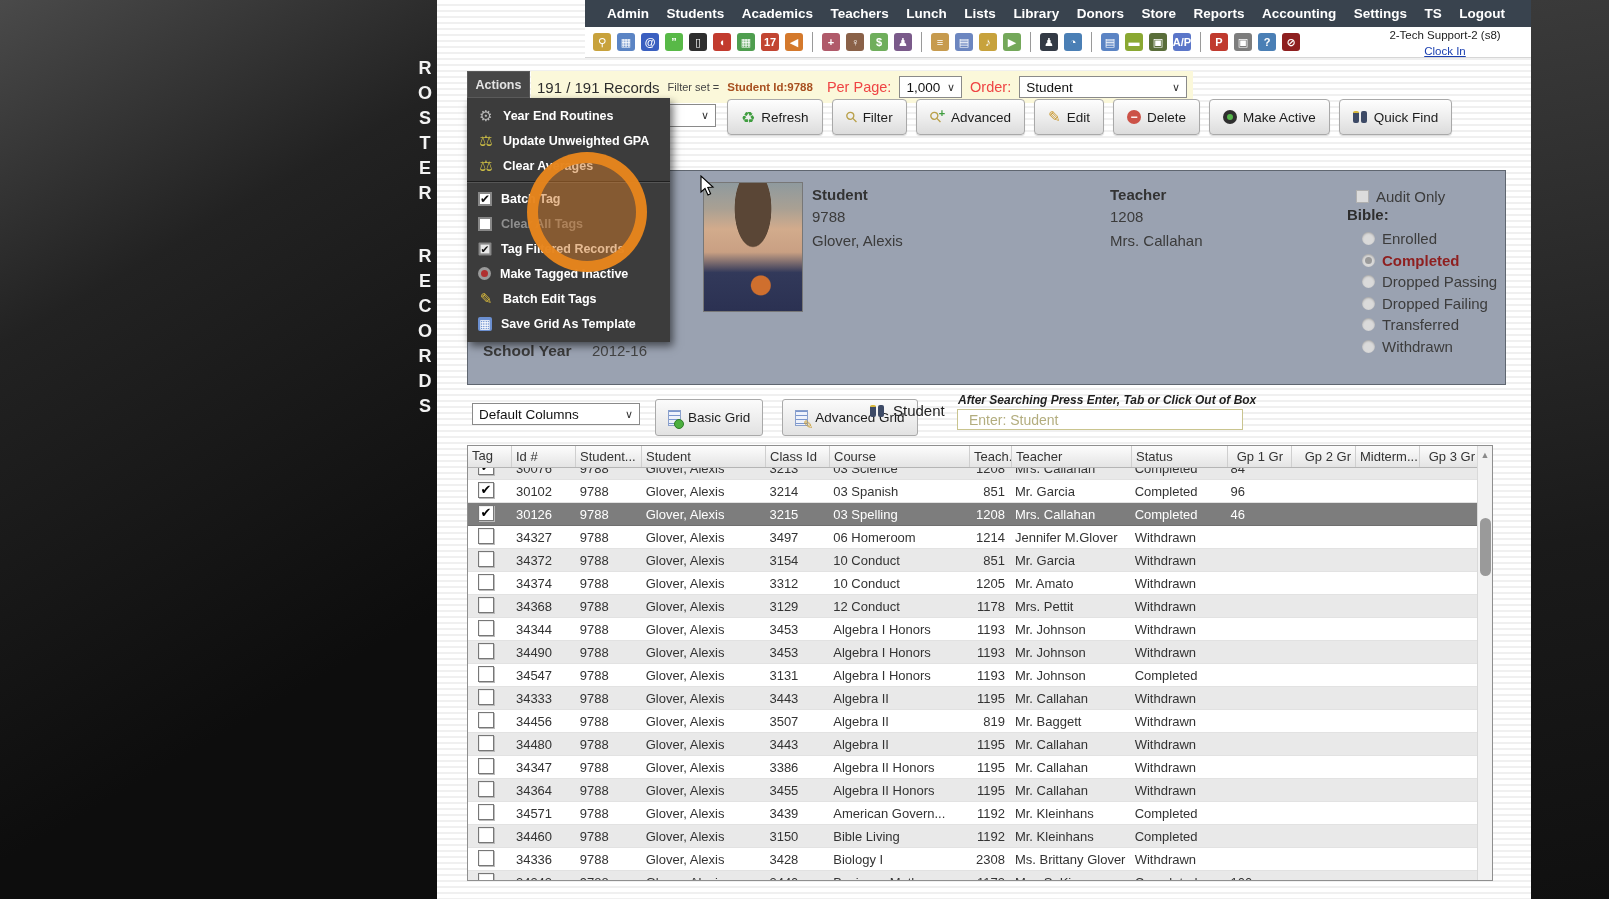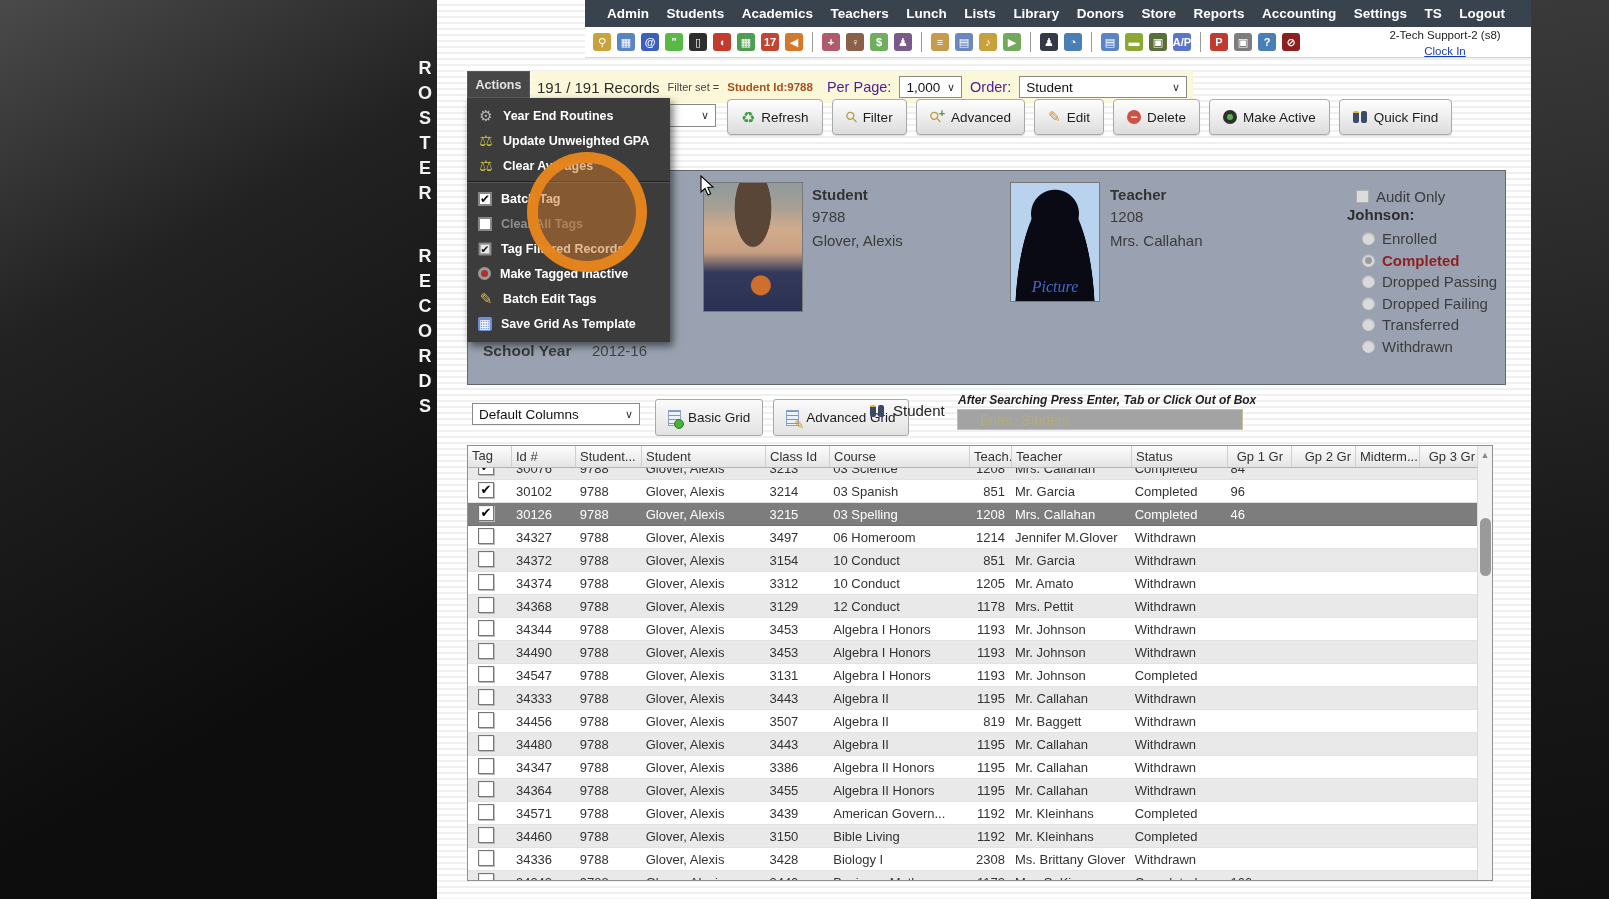--- a/index.html
+++ b/index.html
@@ -46,21 +46,21 @@
   .user-box { position:absolute; left:1360px; top:29px; width:170px; text-align:center; }
   .user-line { font-size:11.5px; color:#222; }
   .clock-link { font-size:11.5px; color:#1a3fb0; text-decoration:underline; cursor:pointer; }
 
   
   .records-bar { position:absolute; left:531px; top:71px; width:662px; height:27px; background:#fbf8da;
     display:flex; align-items:center; gap:8px; padding:16px 6px; }
   .rec-count { font-size:15px; color:#2e2e2e; white-space:nowrap; }
   .rec-filter-lbl { font-size:11px; color:#444; white-space:nowrap; }
   .rec-filter-val { font-size:11.5px; color:#a85020; font-weight:bold; white-space:nowrap; }
-  .rec-lbl { font-size:14.5px; color:#4c1d95; white-space:nowrap; }
+  .rec-lbl { font-size:14.5px; color:#ef4444; white-space:nowrap; }
   .fakesel { background:#fff; border:1px solid #8a8a8a; height:22px; display:flex; align-items:center;
     justify-content:space-between; padding:0 6px; font-size:13.5px; color:#111; cursor:pointer; }
   .fakesel .chev { font-size:11px; color:#333; margin-left:6px; }
   .sel-perpage { width:64px; }
   .sel-order { width:172px; }
 
   
   .actions-btn { position:absolute; left:467px; top:71px; width:63px; height:27px; background:#474747;
     border:1px solid #5a5a5a; color:#e3e3e3; font-size:12.5px; font-weight:bold;
     display:flex; align-items:center; justify-content:center; cursor:pointer; z-index:51; }
@@ -135,37 +135,37 @@
   .radio.sel::after { content:""; position:absolute; left:3px; top:3px; width:7px; height:7px;
     border-radius:50%; background:#9a9a9a; }
   .status-lbl { font-size:15px; color:#3c3c3c; white-space:nowrap; }
   .status-lbl.sel { color:#8e1f1f; font-weight:bold; }
   .course-text { position:absolute; left:483px; top:318px; font-size:15px; color:#4a4a4a; z-index:1; }
   .sy-lbl { position:absolute; left:483px; top:342px; font-size:15.5px; font-weight:bold; color:#3a3a3a; }
   .sy-val { position:absolute; left:592px; top:342px; font-size:15px; color:#444; }
 
   
   .cols-select { position:absolute; left:472px; top:403px; width:168px; }
-  .grid-btns { position:absolute; left:655px; top:399px; display:flex; gap:10px; }
+  .grid-btns { position:absolute; left:655px; top:399px; display:flex; gap:19px; }
   .gbtn { height:37px; padding:0 12px; border:1px solid #a9a9a9; border-radius:3px;
     background:linear-gradient(180deg,#fbfbfb,#e2e2e2); display:flex; align-items:center; gap:7px;
     font-size:13.5px; color:#1d1d1d; cursor:pointer; }
   .icon-doc { position:relative; width:13px; height:16px; background:#eef2fb; border:1px solid #8aa0cc;
     flex:0 0 auto;
     background-image:repeating-linear-gradient(180deg,rgba(110,140,200,0.9) 0 1px,rgba(0,0,0,0) 1px 4px); }
   .icon-doc.green::after { content:""; position:absolute; right:-4px; bottom:-4px; width:8px; height:8px;
     border-radius:50%; background:#4caf3f; border:1px solid #2e7d28; }
   .icon-doc.pencil::after { content:"✎"; position:absolute; right:-6px; bottom:-7px; color:#c99b2c;
     font-size:12px; }
   .finder { position:absolute; left:870px; top:402px; display:flex; align-items:center; gap:8px; }
   .finder-lbl { font-size:15px; color:#222; }
   .hint { position:absolute; left:958px; top:393px; font-size:12px; font-style:italic; font-weight:bold;
     color:#1f1f1f; }
-  .search-input { position:absolute; left:957px; top:409px; width:286px; height:21px; background:#a3a3a3;
-    border:1px solid #c9c48f; font-size:14px; color:#444; padding:0 22px;
+  .search-input { position:absolute; left:957px; top:409px; width:286px; height:21px; background:#ffffff;
+    border:1px solid #c9c48f; font-size:14px; color:#444; padding:0 11px;
     font-family:"Liberation Sans","DejaVu Sans",sans-serif; }
   .search-input::placeholder { color:#b3ad7e; opacity:1; }
 
   
   .grid { position:absolute; left:467px; top:445px; width:1026px; height:436px; background:#fff;
     border:1px solid #8f8f8f; overflow:hidden; }
   .ghead { display:flex; height:22px; background:linear-gradient(180deg,#fdfdfd,#e4e4e4);
     border-bottom:1px solid #b5b5b5; }
   .hcell { font-size:13px; color:#333; padding:3px 4px 0 4px; border-right:1px solid #cfcfcf;
     white-space:nowrap; overflow:hidden; cursor:pointer; }
@@ -374,30 +374,26 @@
         <span class="bi binoc"></span>
         <span>Quick Find</span>
       </div>
     </div>
 
   <div class="panel"></div>
   <div class="stu-photo"></div>
   <div class="fld-title" style="left:812px;top:186px">Student</div>
   <div class="fld-val" style="left:812px;top:208px">9788</div>
   <div class="fld-val" style="left:812px;top:232px">Glover, Alexis</div>
-  <div class="tch-photo">
-    <div class="silhouette"></div>
-    <div class="picture-word">Picture</div>
-  </div>
   <div class="fld-title" style="left:1110px;top:186px">Teacher</div>
   <div class="fld-val" style="left:1110px;top:208px">1208</div>
   <div class="fld-val" style="left:1110px;top:232px">Mrs. Callahan</div>
   <div class="audit-box"></div>
   <div class="audit-lbl">Audit Only</div>
-  <div class="status-title">Johnson:</div>
+  <div class="status-title">Bible:</div>
   <div class="status-list" id="statuslist">
       <div class="status-row">
      <span class="radio"></span>
      <span class="status-lbl">Enrolled</span>
    </div>
       <div class="status-row">
      <span class="radio sel"></span>
      <span class="status-lbl sel">Completed</span>
    </div>
       <div class="status-row">

